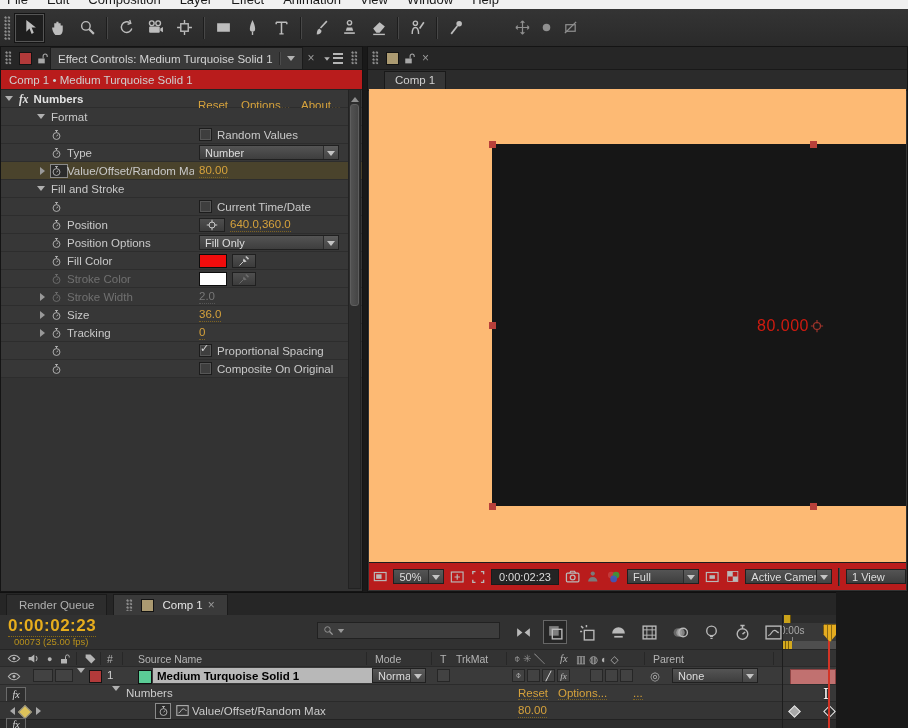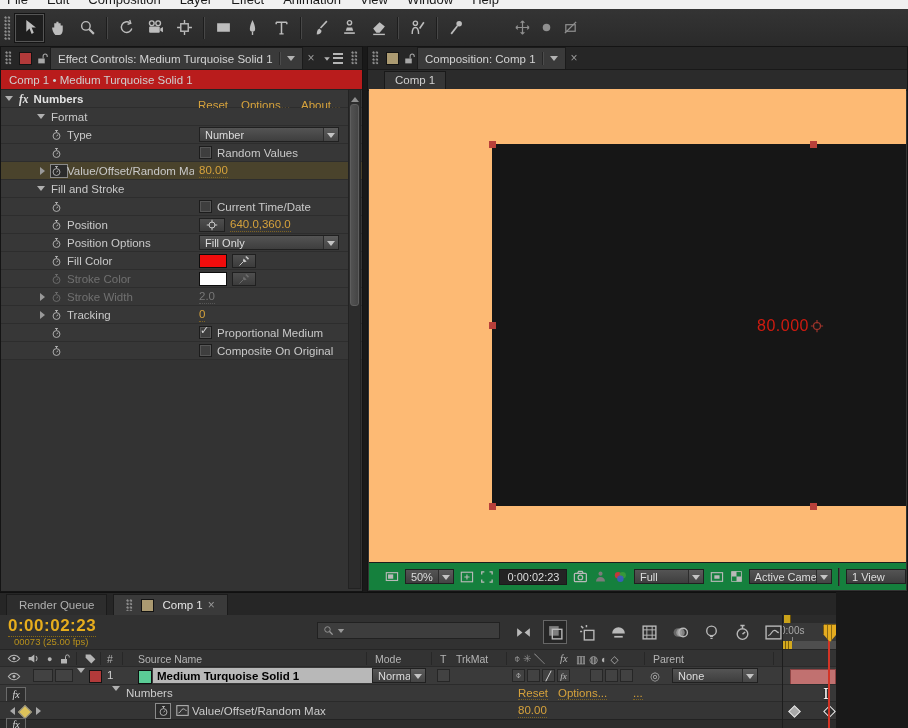--- a/index.html
+++ b/index.html
@@ -69,22 +69,22 @@
   #ec-scroll .up{width:0;height:0;border:4px solid transparent;border-bottom:5px solid #8f8f8f;margin:3px auto 0}
   #ec-scroll .thumb{position:absolute;left:1px;right:1px;top:14px;height:200px;background:linear-gradient(90deg,#525252,#454545);border:1px solid #5e5e5e;border-radius:3px}
   
   #vtabs{height:20px;background:#2b2b2b;border-bottom:1px solid #1b1b1b;display:flex;align-items:center}
   .vtab{margin-left:16px;height:17px;padding:0 10px;background:#363636;border:1px solid #191919;display:flex;align-items:center;color:#d0d0d0}
   #viewer{position:absolute;left:1px;right:1px;top:42px;bottom:28px;background:#fdba74;overflow:hidden}
   #comp-rect{position:absolute;left:123px;top:55px;width:418px;height:362px;background:#161616}
   .hndl{position:absolute;width:7px;height:7px;background:#b8403a}
   #overlay-num{position:absolute;left:388px;top:228px;color:#cf1b10;font-size:16px;letter-spacing:.5px;display:flex;align-items:center;gap:1px}
   #overlay-num .ic{width:14px;height:14px;color:#a1352c}
-  #comp-toolbar{position:absolute;left:1px;right:1px;bottom:1px;height:27px;background:#15803d;border-top:1px solid #1d1d1d;
-                display:flex;align-items:center;gap:6px;padding-left:16px;overflow:hidden}
+  #comp-toolbar{position:absolute;left:1px;right:1px;bottom:1px;height:27px;background:#b91c1c;border-top:1px solid #1d1d1d;
+                display:flex;align-items:center;gap:6px;padding-left:4px;overflow:hidden}
   .cbtn{color:#b9b9b9}
   .cbtn.dim{color:#7b7b7b}
   .tcbox{background:#242424;border:1px solid #1a1a1a;color:#dcdcdc;font-size:11px;padding:1px 7px}
   
   #tl{position:absolute;left:0;top:592px;width:836px;height:136px;background:#303030;border-top:1px solid #101010}
   #tl-tabs{height:22px;background:#262626;display:flex;align-items:flex-end;border-bottom:1px solid #191919}
   .tl-tab{height:20px;display:flex;align-items:center;gap:5px;padding:0 12px;color:#b0b0b0;background:#2d2d2d;border:1px solid #1b1b1b;border-bottom:none;margin-left:6px}
   .tl-tab.active{background:#3a3a3a;color:#e2e2e2}
   #tl-toolbar{position:absolute;left:0;top:22px;width:782px;height:34px;background:#313131}
   #tl-tc{position:absolute;left:8px;top:1px;color:#e7ad1d;font-size:17px;font-weight:bold;letter-spacing:.5px;border-bottom:1px dotted #8a6a12}
@@ -343,44 +343,44 @@
         <div class="ec-row ind2">
           <span class="twirl"></span>
           <span class="sws">
             <span class="ic">
               <svg viewBox="0 0 16 16" fill="none" stroke="currentColor" stroke-width="1.3">
                 <circle cx="8" cy="9.5" r="5"></circle>
                 <path d="M6 1.5h4M8 1.5V4M8 9.5l2.5-2" stroke-width="1.4"></path>
               </svg>
             </span>
           </span>
+          <span class="lbl"></span>
+          <span class="ctl">
+            <span class="cb"></span>
+            <span class="cb-label">Random Values</span>
+          </span>
+        </div>
+        <div class="ec-row ind2">
+          <span class="twirl"></span>
+          <span class="sws">
+            <span class="ic">
+              <svg viewBox="0 0 16 16" fill="none" stroke="currentColor" stroke-width="1.3">
+                <circle cx="8" cy="9.5" r="5"></circle>
+                <path d="M6 1.5h4M8 1.5V4M8 9.5l2.5-2" stroke-width="1.4"></path>
+              </svg>
+            </span>
+          </span>
           <span class="lbl">Type</span>
           <span class="ctl">
             <span class="dd">
               <span class="txt">Number</span>
               <span class="dda">
                 <span class="tri-dn"></span>
               </span>
             </span>
-          </span>
-        </div>
-        <div class="ec-row ind2">
-          <span class="twirl"></span>
-          <span class="sws">
-            <span class="ic">
-              <svg viewBox="0 0 16 16" fill="none" stroke="currentColor" stroke-width="1.3">
-                <circle cx="8" cy="9.5" r="5"></circle>
-                <path d="M6 1.5h4M8 1.5V4M8 9.5l2.5-2" stroke-width="1.4"></path>
-              </svg>
-            </span>
-          </span>
-          <span class="lbl"></span>
-          <span class="ctl">
-            <span class="cb"></span>
-            <span class="cb-label">Random Values</span>
           </span>
         </div>
         <div class="ec-row ind2 hl">
           <span class="twirl">
             <span class="tw-closed"></span>
           </span>
           <span class="sws on">
             <span class="ic">
               <svg viewBox="0 0 16 16" fill="none" stroke="currentColor" stroke-width="1.3">
                 <circle cx="8" cy="9.5" r="5"></circle>
@@ -528,39 +528,56 @@
             <span class="tw-closed"></span>
           </span>
           <span class="sws">
             <span class="ic">
               <svg viewBox="0 0 16 16" fill="none" stroke="currentColor" stroke-width="1.3">
                 <circle cx="8" cy="9.5" r="5"></circle>
                 <path d="M6 1.5h4M8 1.5V4M8 9.5l2.5-2" stroke-width="1.4"></path>
               </svg>
             </span>
           </span>
+          <span class="lbl">Size</span>
+          <span class="ctl">
+            <span class="val">36.0</span>
+          </span>
+        </div>
+        <div class="ec-row ind1">
+          <span class="twirl">
+            <span class="tw-closed"></span>
+          </span>
+          <span class="sws">
+            <span class="ic">
+              <svg viewBox="0 0 16 16" fill="none" stroke="currentColor" stroke-width="1.3">
+                <circle cx="8" cy="9.5" r="5"></circle>
+                <path d="M6 1.5h4M8 1.5V4M8 9.5l2.5-2" stroke-width="1.4"></path>
+              </svg>
+            </span>
+          </span>
           <span class="lbl">Tracking</span>
           <span class="ctl">
             <span class="val">0</span>
           </span>
         </div>
         <div class="ec-row ind1">
           <span class="twirl"></span>
           <span class="sws">
             <span class="ic">
               <svg viewBox="0 0 16 16" fill="none" stroke="currentColor" stroke-width="1.3">
                 <circle cx="8" cy="9.5" r="5"></circle>
                 <path d="M6 1.5h4M8 1.5V4M8 9.5l2.5-2" stroke-width="1.4"></path>
               </svg>
             </span>
           </span>
           <span class="lbl"></span>
           <span class="ctl">
             <span class="cb checked"></span>
-            <span class="cb-label">Proportional Medium</span>
+            <span class="cb-label">Proportional Spacing</span>
           </span>
         </div>
         <div class="ec-row ind1">
           <span class="twirl"></span>
           <span class="sws">
             <span class="ic">
               <svg viewBox="0 0 16 16" fill="none" stroke="currentColor" stroke-width="1.3">
                 <circle cx="8" cy="9.5" r="5"></circle>
                 <path d="M6 1.5h4M8 1.5V4M8 9.5l2.5-2" stroke-width="1.4"></path>
               </svg>
@@ -582,25 +599,20 @@
   <div class="panel" id="comp-panel">
     <div class="tabbar">
       <div class="grip" style="height:14px"></div>
       <div class="pswatch" style="background:#ab9a71"></div>
       <span class="lockic ic">
           <svg viewBox="0 0 16 16" fill="none" stroke="currentColor" stroke-width="1.3">
             <rect x="4" y="8" width="8" height="6" fill="currentColor" stroke="none"></rect>
             <path d="M10 8V5a2.5 2.5 0 0 1 5 0v1"></path>
           </svg>
         </span>
-      <div class="ptab">
-        <span>Composition: Comp 1</span>
-        <span class="tabdiv"></span>
-        <span class="tri-dn"></span>
-      </div>
       <span class="closex" style="margin-left:5px">×</span>
     </div>
     <div id="vtabs">
       <div class="vtab">Comp 1</div>
     </div>
     <div id="viewer">
       <div id="comp-rect"></div>
       <div class="hndl" style="left:120px;top:52px"></div>
       <div class="hndl" style="left:441px;top:52px"></div>
       <div class="hndl" style="left:120px;top:233px"></div>

